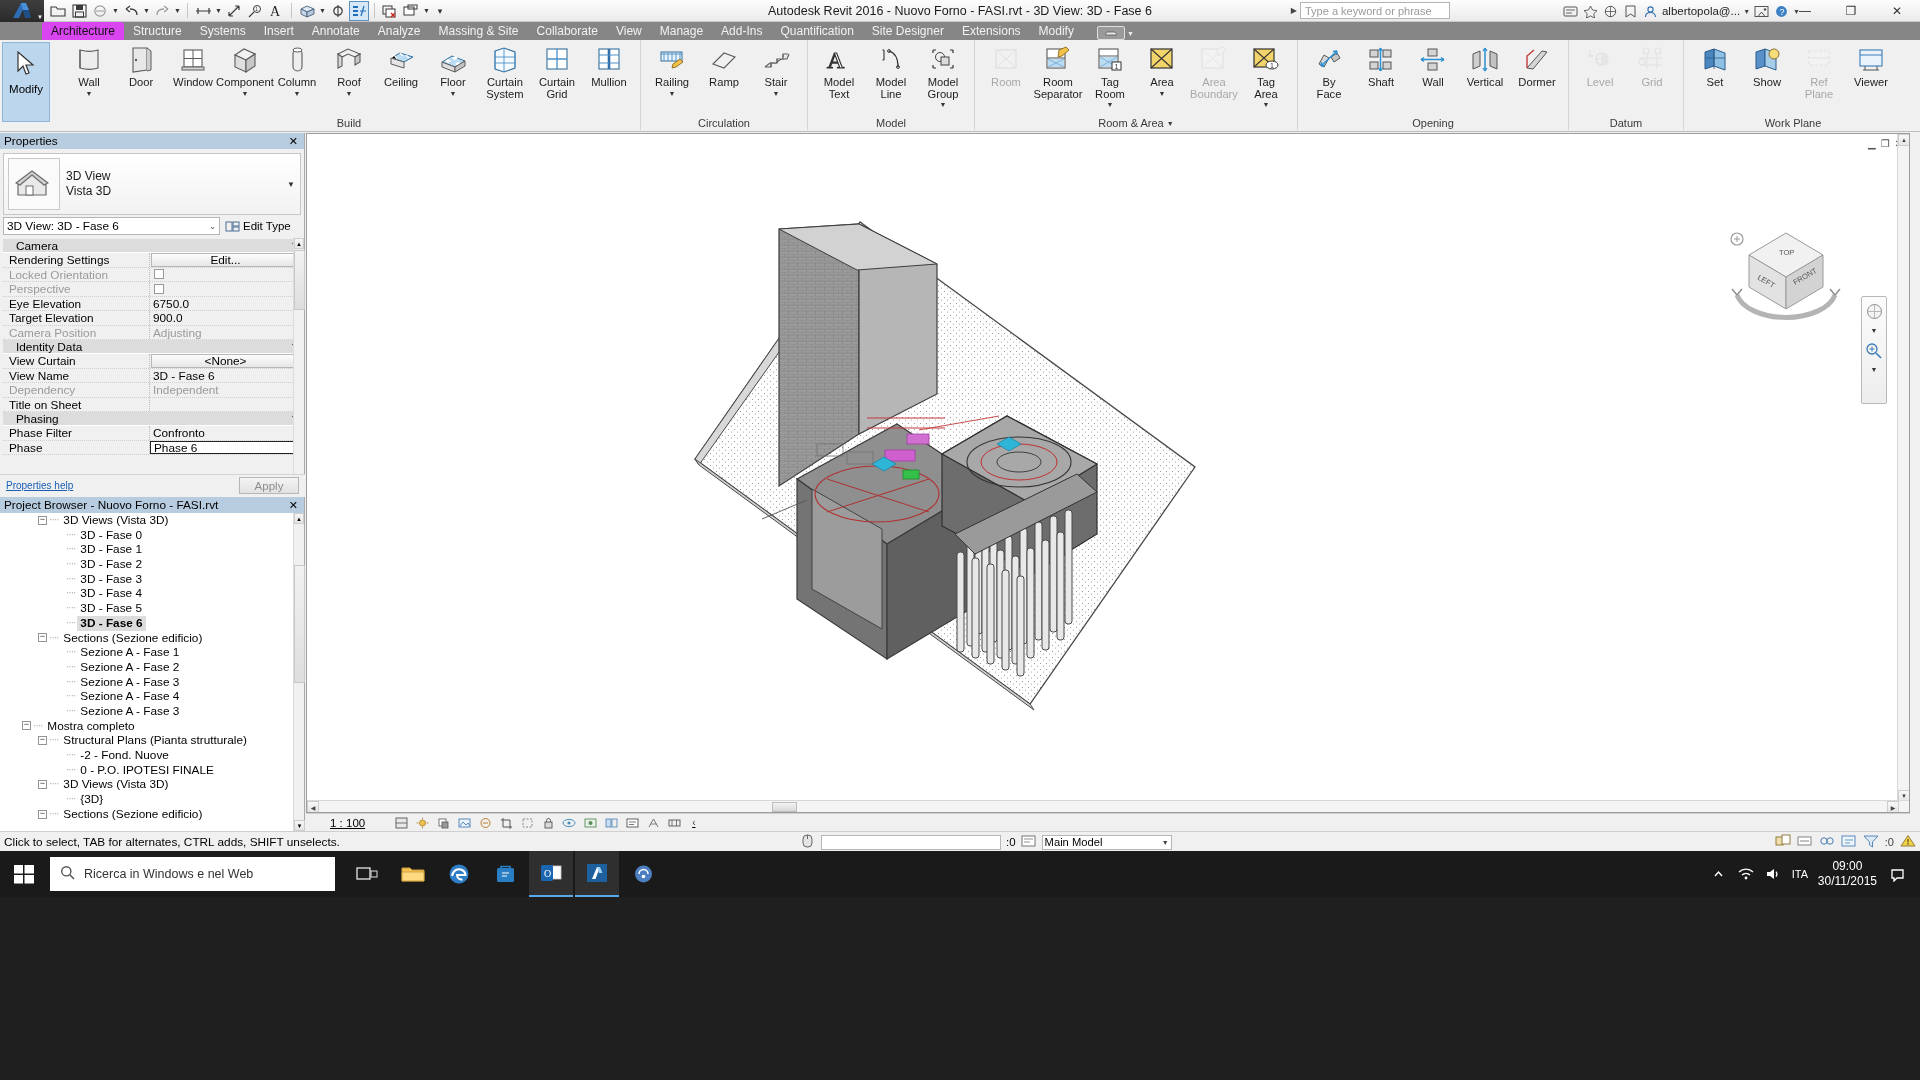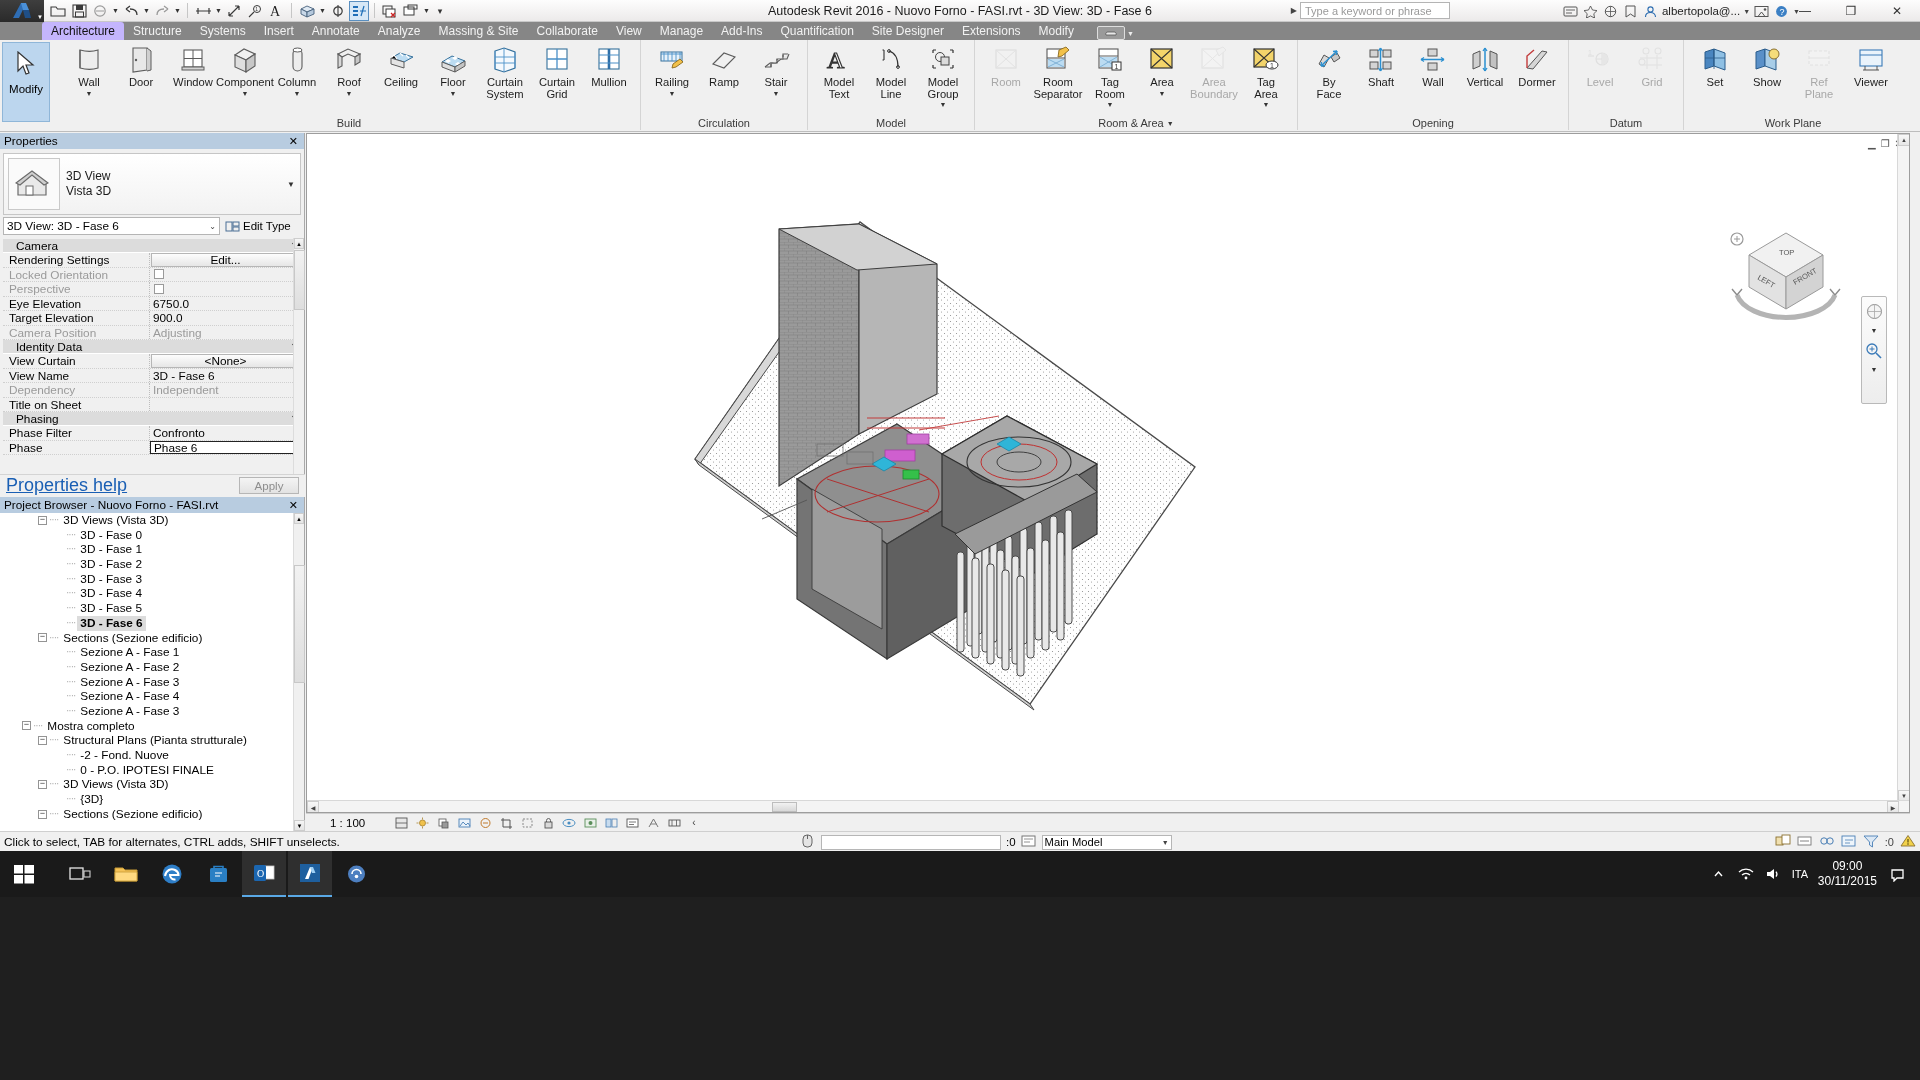--- a/index.html
+++ b/index.html
@@ -56,21 +56,21 @@
   .tabbar{
     position:absolute;left:0;top:22px;width:1920px;height:18px;
     background:#868686; display:flex; align-items:flex-end;
     padding-left:42px;
   }
   .tab{
     height:18px;line-height:18px;padding:0 9px;font-size:12px;color:#f2f2f2;
     cursor:default; white-space:nowrap;
   }
   .tab.active{
-    background:#c4b5fd;color:#111;border-top-left-radius:3px;border-top-right-radius:3px;
+    background:#d946ef;color:#111;border-top-left-radius:3px;border-top-right-radius:3px;
   }
   .tab-extra{display:flex;align-items:center;margin-left:14px;gap:2px;}
   .tabhelp{
     width:28px;height:14px;border:1px solid #dedede;background:#9a9a9a;border-radius:2px;
     display:flex;align-items:center;justify-content:center;
   }
 
   
   .ribbon{
     position:absolute;left:0;top:40px;width:1920px;height:92px;
@@ -160,21 +160,21 @@
   }
   .pval.chk{padding-left:4px;display:flex;align-items:center;}
   .chkbox{width:10px;height:10px;border:1px solid #9a9a9a;background:#fff;display:inline-block;}
   .dim{color:#9a9a9a;}
   .pval.sel{border:1px solid #222;background:#fff;margin:0;padding-left:3px;line-height:12px;}
   .props-foot{
     position:absolute;left:0;bottom:0;width:305px;height:22px;
     display:flex;align-items:center;justify-content:space-between;padding:0 6px;
     border-top:1px solid #d4d4d4;background:#f0f0f0;
   }
-  .phelp{color:#1a5fb4;text-decoration:underline;font-size:18px;cursor:default;}
+  .phelp{color:#1a5fb4;text-decoration:underline;font-size:10px;cursor:default;}
   .applybtn{
     width:60px;height:17px;background:linear-gradient(#f4f4f4,#e2e2e2);
     border:1px solid #b6b6b6;font-size:11.5px;color:#8d8d8d;
     display:flex;align-items:center;justify-content:center;
   }
   .pscroll{
     position:absolute;right:0;top:105px;width:11px;height:253px;background:#f0f0f0;border-left:1px solid #dcdcdc;
   }
   .pscroll .up,.pscroll .dn{height:11px;background:linear-gradient(#f6f6f6,#e4e4e4);border:1px solid #cdcdcd;display:flex;align-items:center;justify-content:center;font-size:6px;}
   .pscroll .dn{position:absolute;bottom:0;width:11px;}
@@ -227,21 +227,21 @@
     position:absolute;right:22px;top:162px;width:26px;height:108px;
     background:linear-gradient(#fcfcfc,#ededed);border:1px solid #b9b9b9;border-radius:2px;
     display:flex;flex-direction:column;align-items:center;padding-top:4px;gap:5px;
   }
   .navbtn{width:20px;height:20px;display:flex;align-items:center;justify-content:center;}
 
   
   .viewctrl{
     position:absolute;left:306px;top:813px;width:1604px;height:18px;
     background:#f0f0f0;border-top:1px solid #cfcfcf;display:flex;align-items:center;
-    font-size:11.5px;padding-left:24px;gap:7px;
+    font-size:11.5px;padding-left:24px;gap:7px;text-decoration:underline;
   }
   .vc-ic{width:14px;height:14px;display:flex;align-items:center;justify-content:center;}
   .statusbar{
     position:absolute;left:0;top:831px;width:1920px;height:20px;
     background:#f0f0f0;border-top:1px solid #cfcfcf;display:flex;align-items:center;
     font-size:11.8px;padding-left:4px;
   }
   .sb-right{position:absolute;right:4px;top:0;height:20px;display:flex;align-items:center;gap:6px;font-size:11.5px;}
   .sb-mid{position:absolute;left:800px;top:0;height:20px;display:flex;align-items:center;gap:5px;}
   .sb-filter{
@@ -1391,20 +1391,27 @@
 
   <div class="taskbar">
     <div class="tb-inner">
       <div class="start">
         <svg width="22" height="22" viewBox="0 0 22 22">
             <rect x="1" y="2" width="9" height="8.5" fill="#fff"></rect>
             <rect x="11.5" y="2" width="9.5" height="8.5" fill="#fff"></rect>
             <rect x="1" y="12" width="9" height="8.5" fill="#fff"></rect>
             <rect x="11.5" y="12" width="9.5" height="8.5" fill="#fff"></rect>
           </svg>
+      </div>
+      <div class="tb-search">
+        <span><svg width="15" height="15">
+              <circle cx="6.3" cy="6.3" r="4.6" fill="none" stroke="#555" stroke-width="1.4"></circle>
+              <path d="M9.8 9.8l4.2 4.2" stroke="#555" stroke-width="1.5"></path>
+            </svg></span>
+        <span>Ricerca in Windows e nel Web</span>
       </div>
       <div class="tb-icons">
         <div class="tb-ic">
             <svg width="22" height="19">
               <rect x="1" y="3" width="13" height="11" fill="none" stroke="#e6e6e6" stroke-width="1.3"></rect>
               <rect x="15" y="6" width="6" height="6" fill="none" stroke="#cfcfcf" stroke-width="1.1"></rect>
             </svg>
           </div>
         <div class="tb-ic">
             <svg width="24" height="20">

